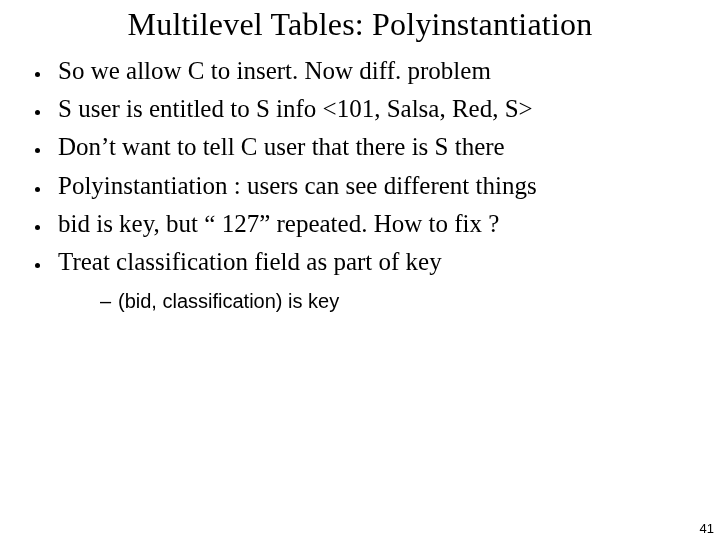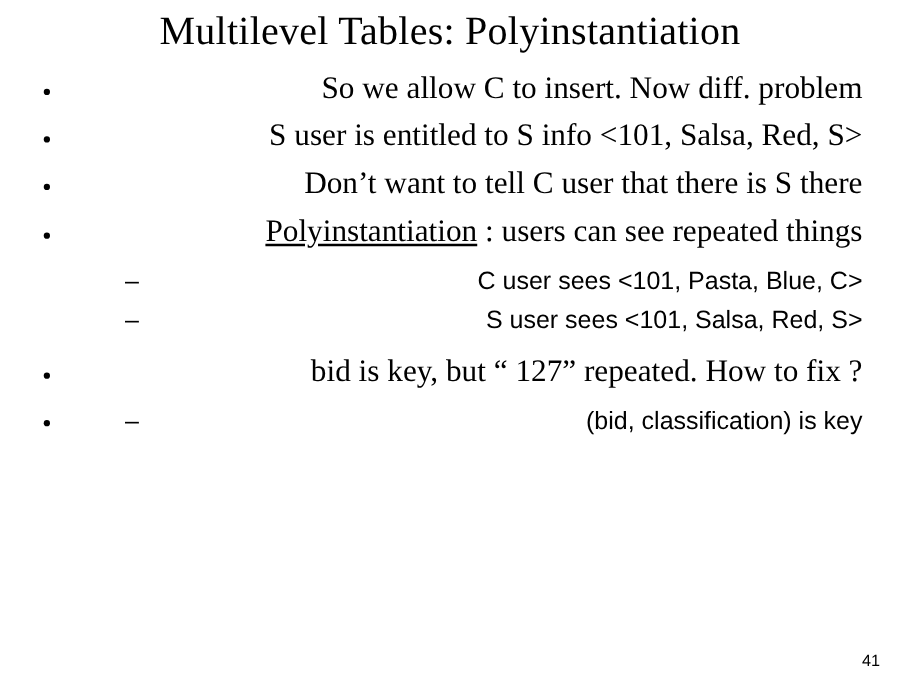--- a/index.html
+++ b/index.html
@@ -28,21 +28,20 @@
   ul.lvl1 {
     list-style: disc;
     margin: 4px 0 0 0;
     padding: 0 30px 0 52px;
   }
   ul.lvl1 > li {
     font-size: 25px;
     line-height: 1.45;
     padding-left: 6px;
     margin-bottom: 2px;
-    text-align: right;
   }
   ul.lvl1 > li::marker {
     font-size: 18px;
   }
   ul.lvl2 {
     list-style: none;
     margin: 6px 0 8px 0;
     padding: 0 0 0 42px;
     font-family: Arial, Helvetica, sans-serif;
   }
@@ -51,51 +50,48 @@
     line-height: 1.55;
     position: relative;
     padding-left: 18px;
   }
   ul.lvl2 > li::before {
     content: "–";
     position: absolute;
     left: 0;
     top: 0;
   }
-  .underline { text-decoration: underline; }
+  .underline { }
   .pagenum {
     position: absolute;
-    right: 16px;
+    right: 6px;
     bottom: 4px;
     font-family: Arial, Helvetica, sans-serif;
     font-size: 13px;
   }
 </style>
 </head>
 <body>
 
 <div class="slide">
 
   <div class="title">
     <span>Multilevel Tables: Polyinstantiation</span><br>
   </div>
 
   <ul class="lvl1">
     <li>So we allow C to insert. Now diff. problem</li>
     <li>S user is entitled to S info &lt;101, Salsa, Red, S&gt;</li>
     <li>Don’t want to tell C user that there is S there</li>
     <li>
-      <span class="underline">Polyinstantiation</span><span> : users can see repeated things</span>
-      <ul class="lvl2">
-        <li>C user sees &lt;101, Pasta, Blue, C&gt;</li>
-        <li>S user sees &lt;101, Salsa, Red, S&gt;</li>
-      </ul>
+      <span class="underline">Polyinstantiation</span><span> : users can see different things</span>
     </li>
     <li>bid is key, but “ 127” repeated. How to fix ?</li>
     <li>
+      <span>Treat classification field as part of key</span>
       <ul class="lvl2">
         <li>(bid, classification) is key</li>
       </ul>
     </li>
   </ul>
 
   <div class="pagenum">41</div>
 </div>
 
 </body></html>

